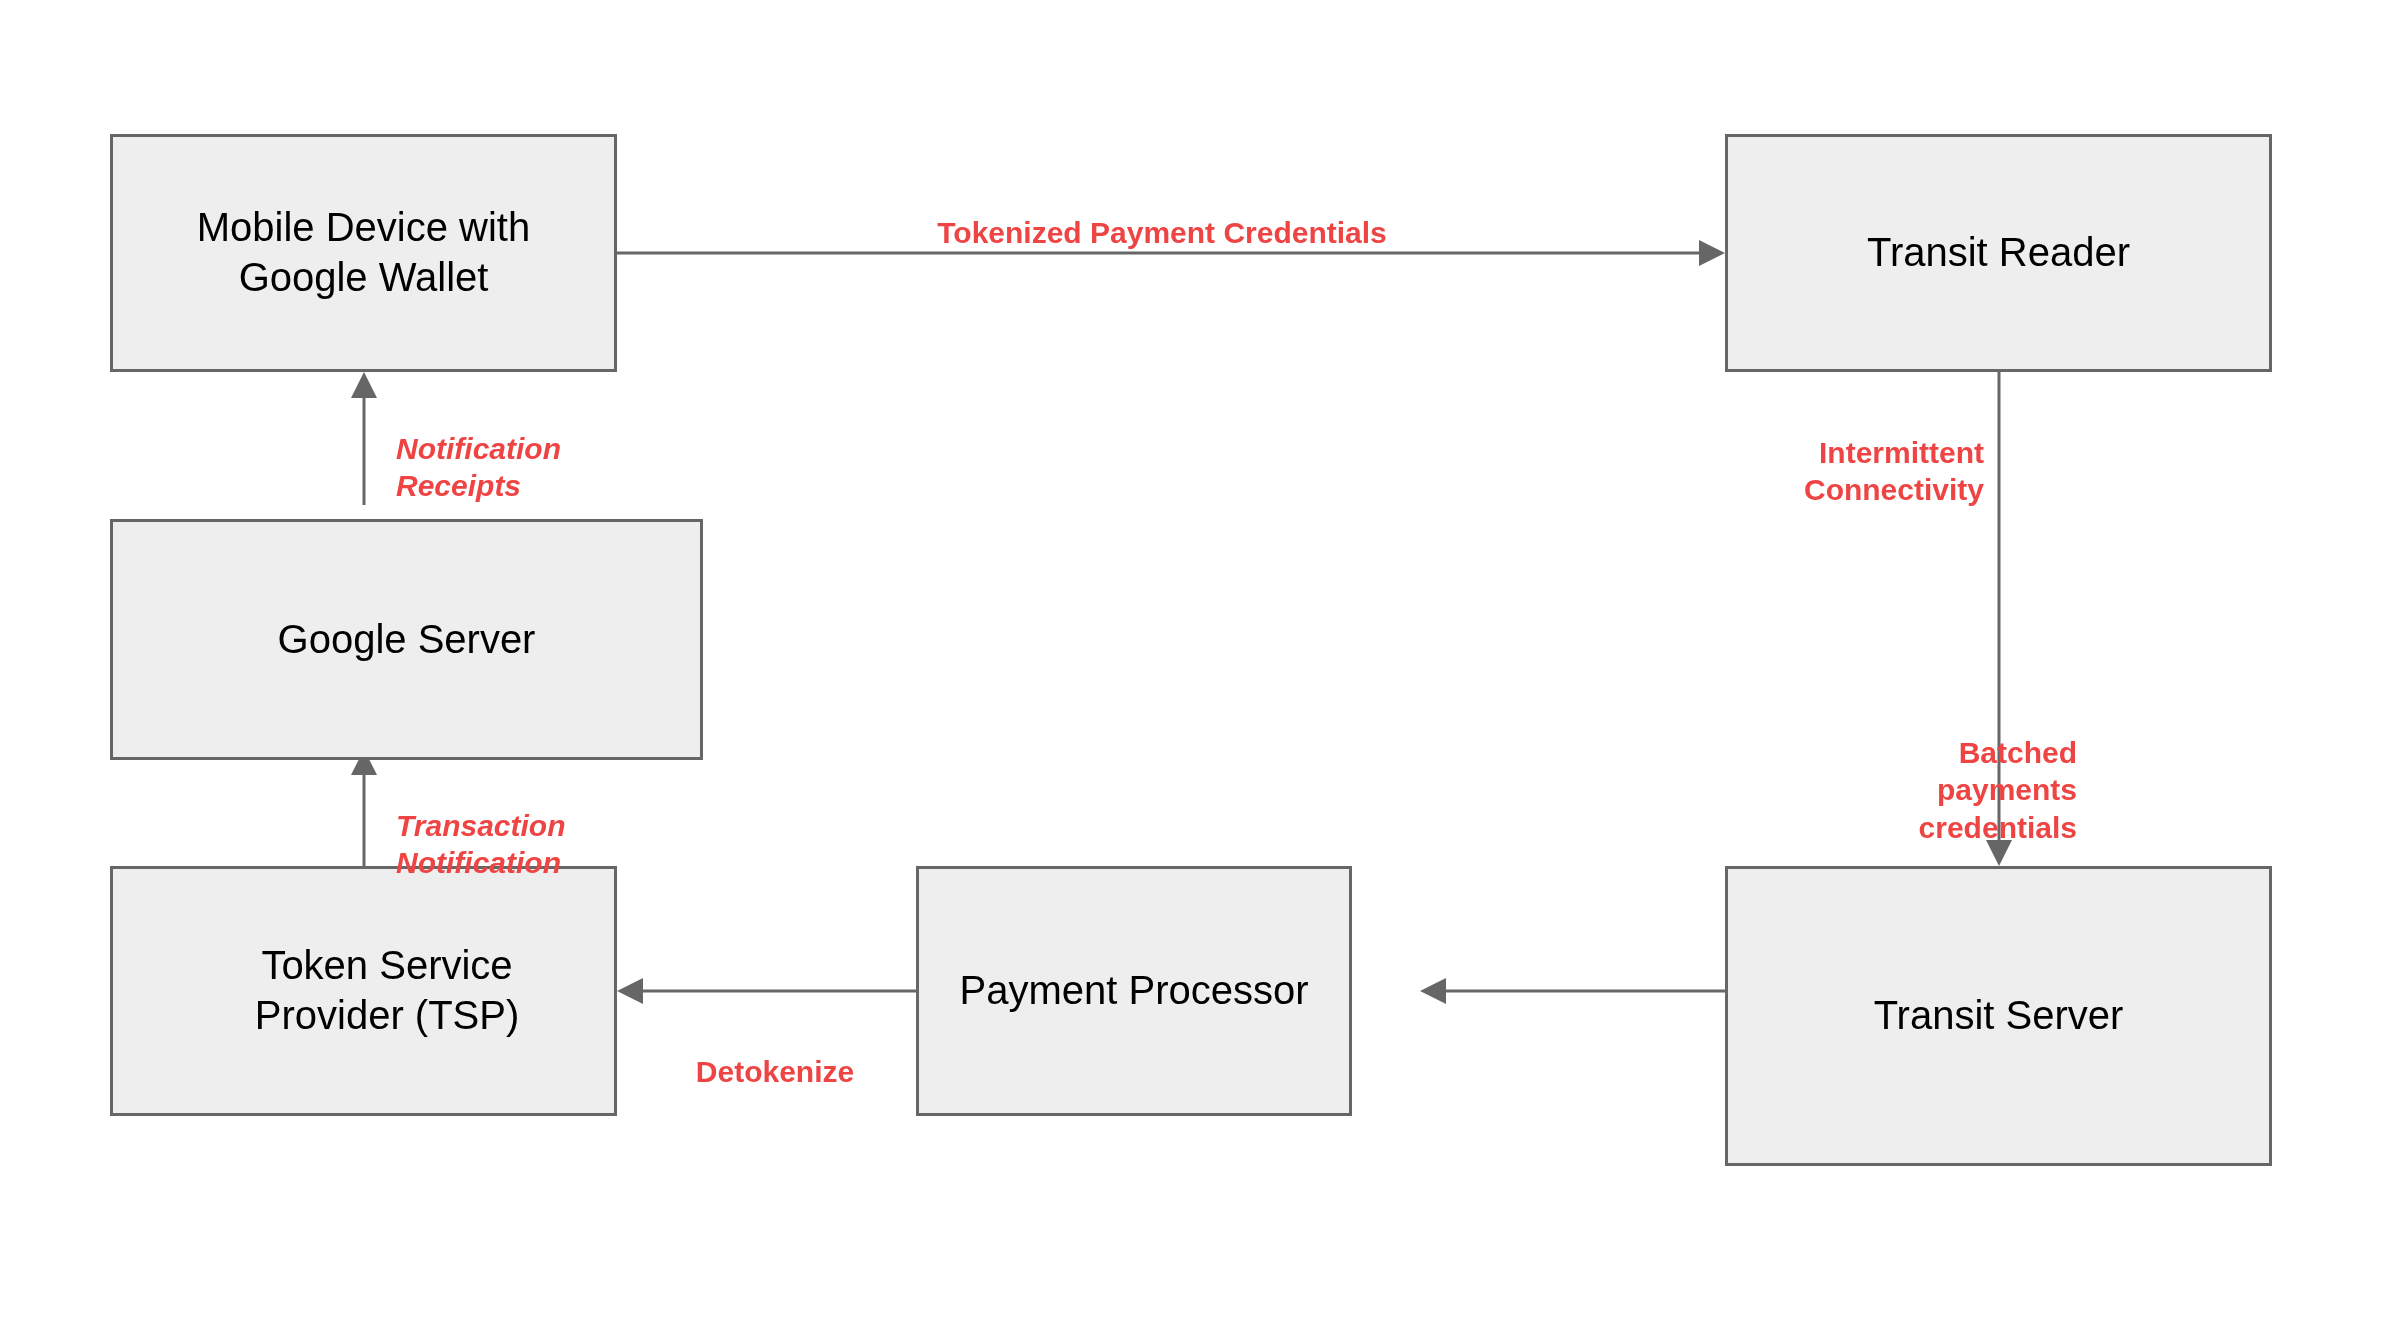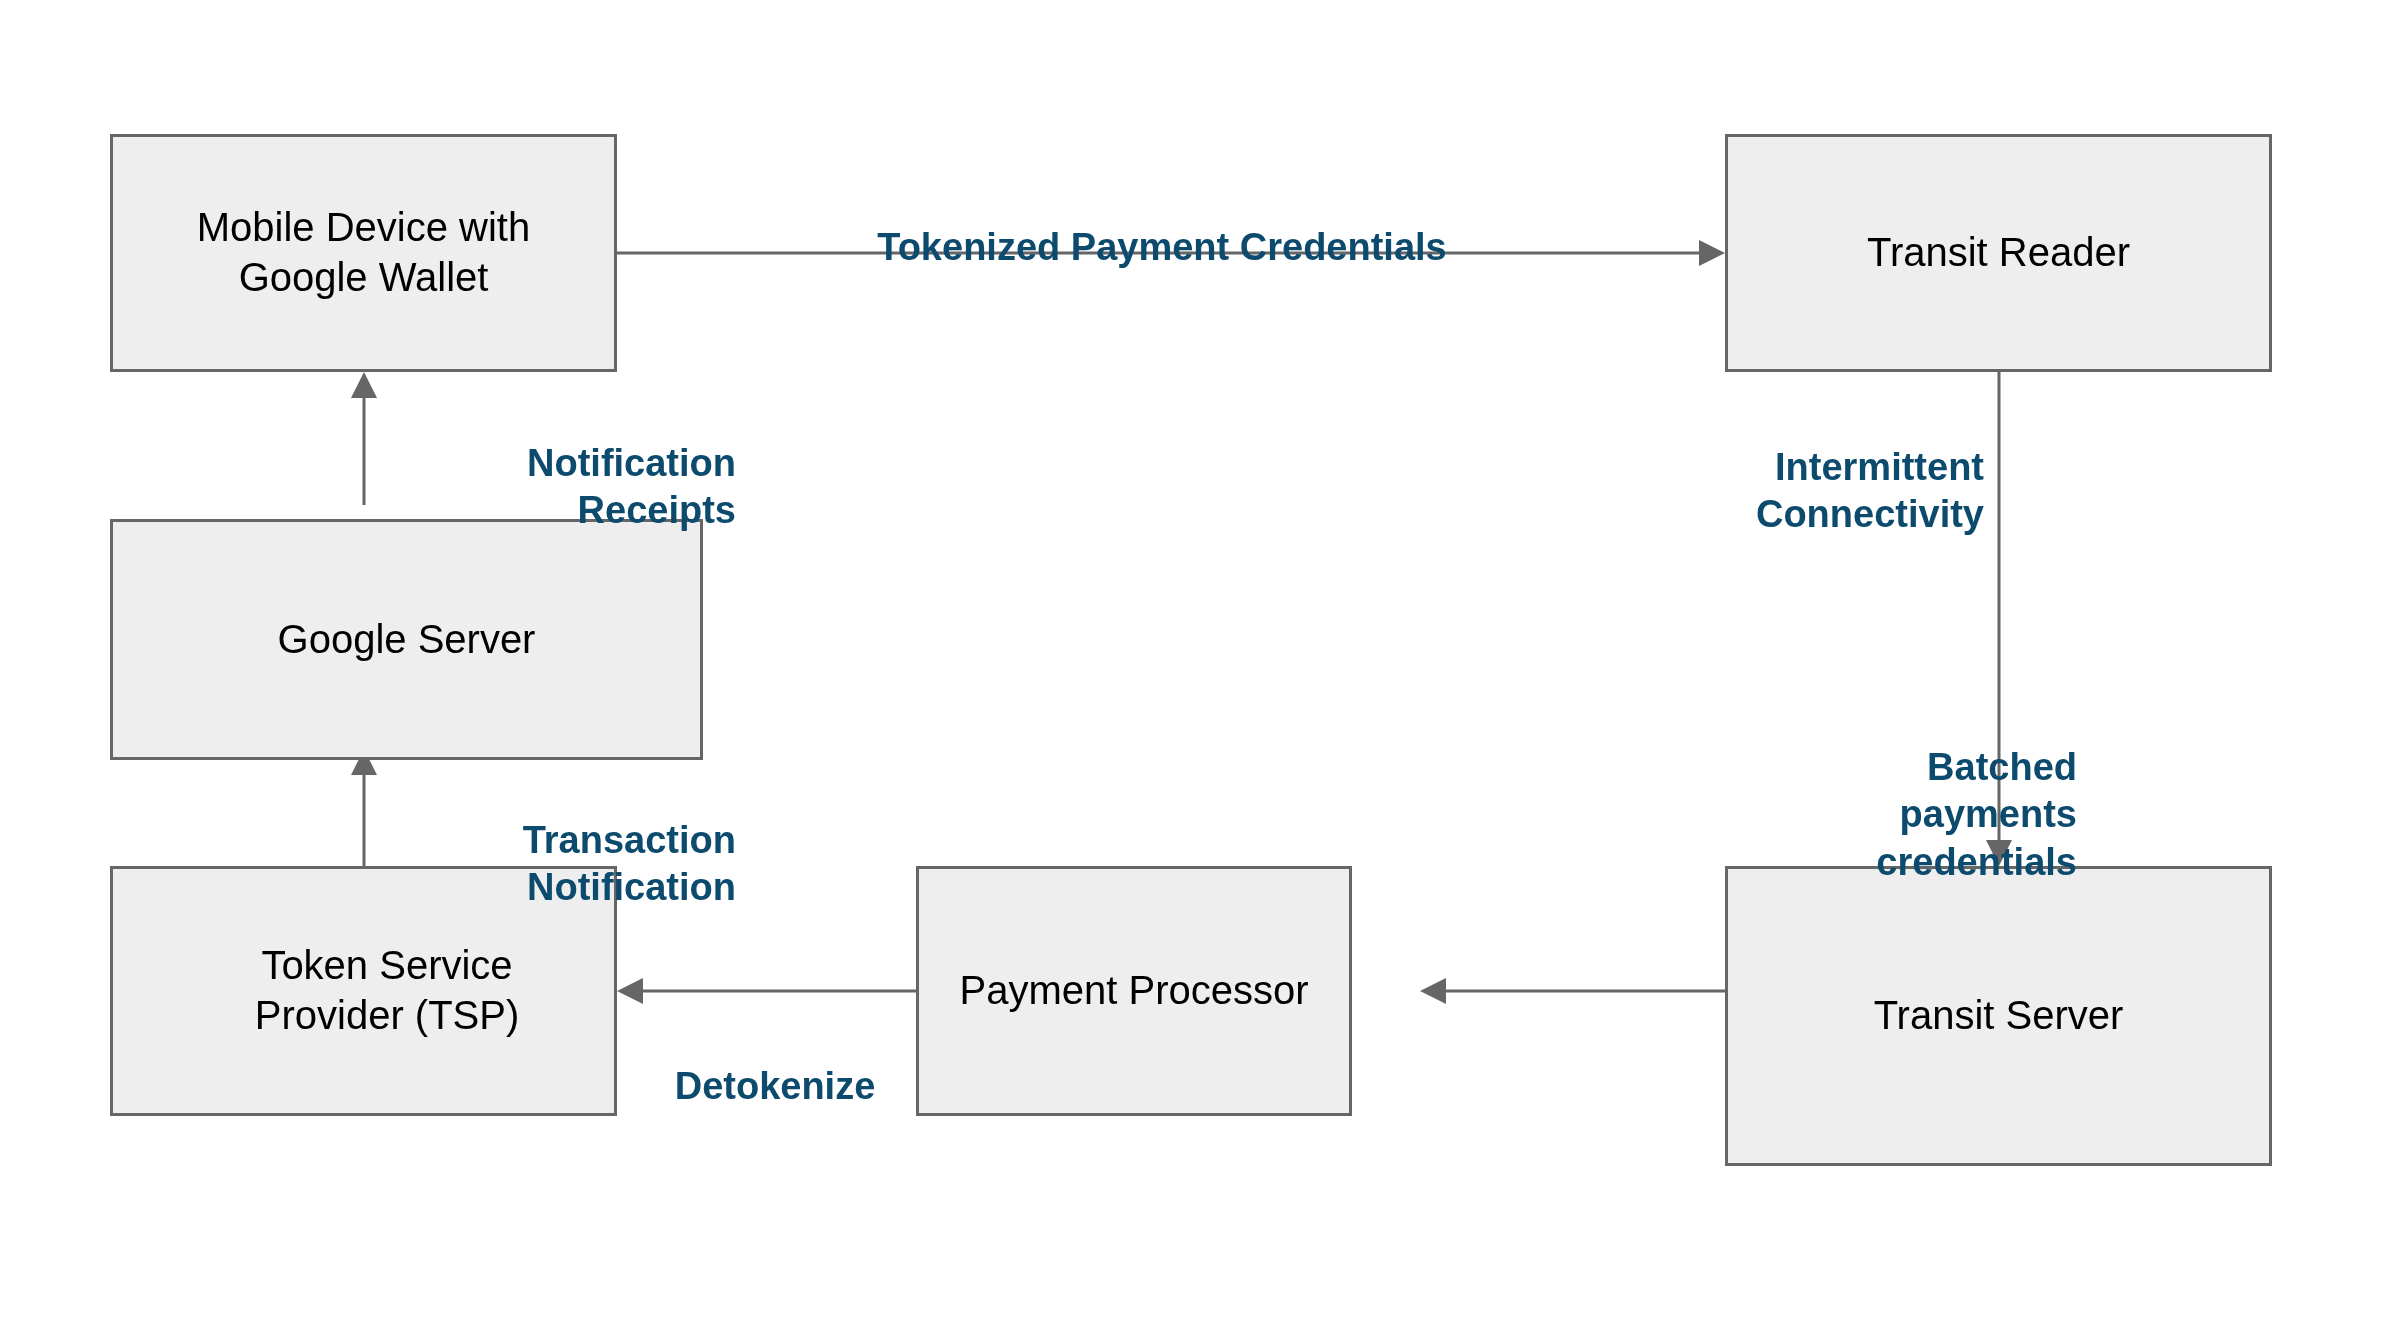--- a/index.html
+++ b/index.html
@@ -29,28 +29,28 @@
     text-align: center;
     font-size: 40px;
     line-height: 1.24;
     color: #000000;
     white-space: pre-line;
     font-weight: normal;
   }
   .edge-label {
     position: absolute;
     font-weight: bold;
-    font-size: 38px;
+    font-size: 30px;
     line-height: 1.25;
-    color: #0c4a6e;
+    color: #ef4444;
     white-space: pre-line;
   }
   .edge-label.center { text-align: center; }
   .edge-label.right  { text-align: right; }
-  .edge-label.left   { text-align: right; }
+  .edge-label.left   { text-align: left; font-style: italic; }
 
   svg.edges {
     position: absolute;
     left: 0; top: 0;
     width: 2389px;
     height: 1344px;
     overflow: visible;
   }
   .edge-line {
     stroke: #666666;

